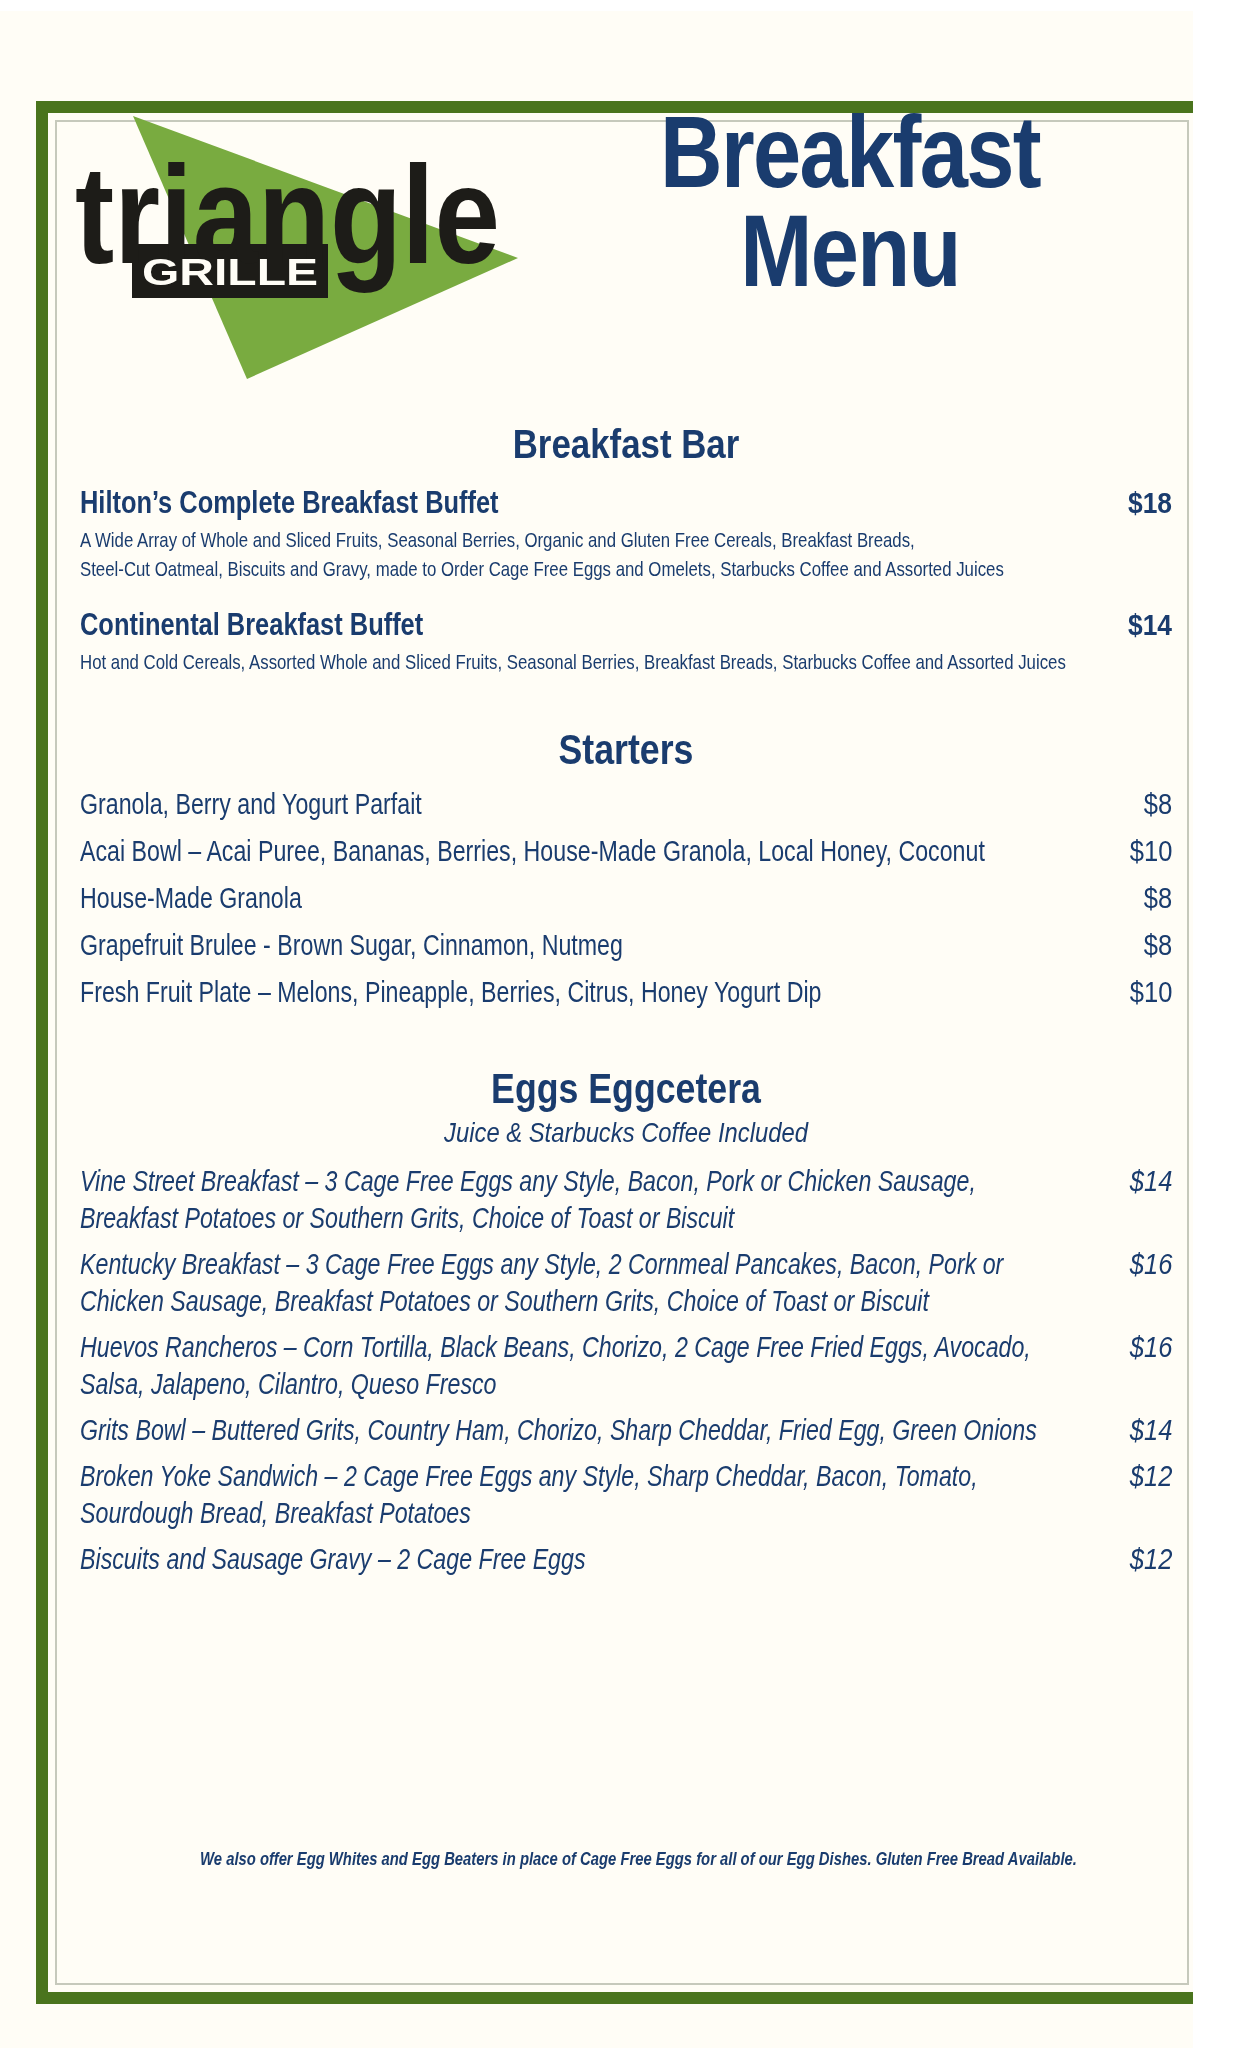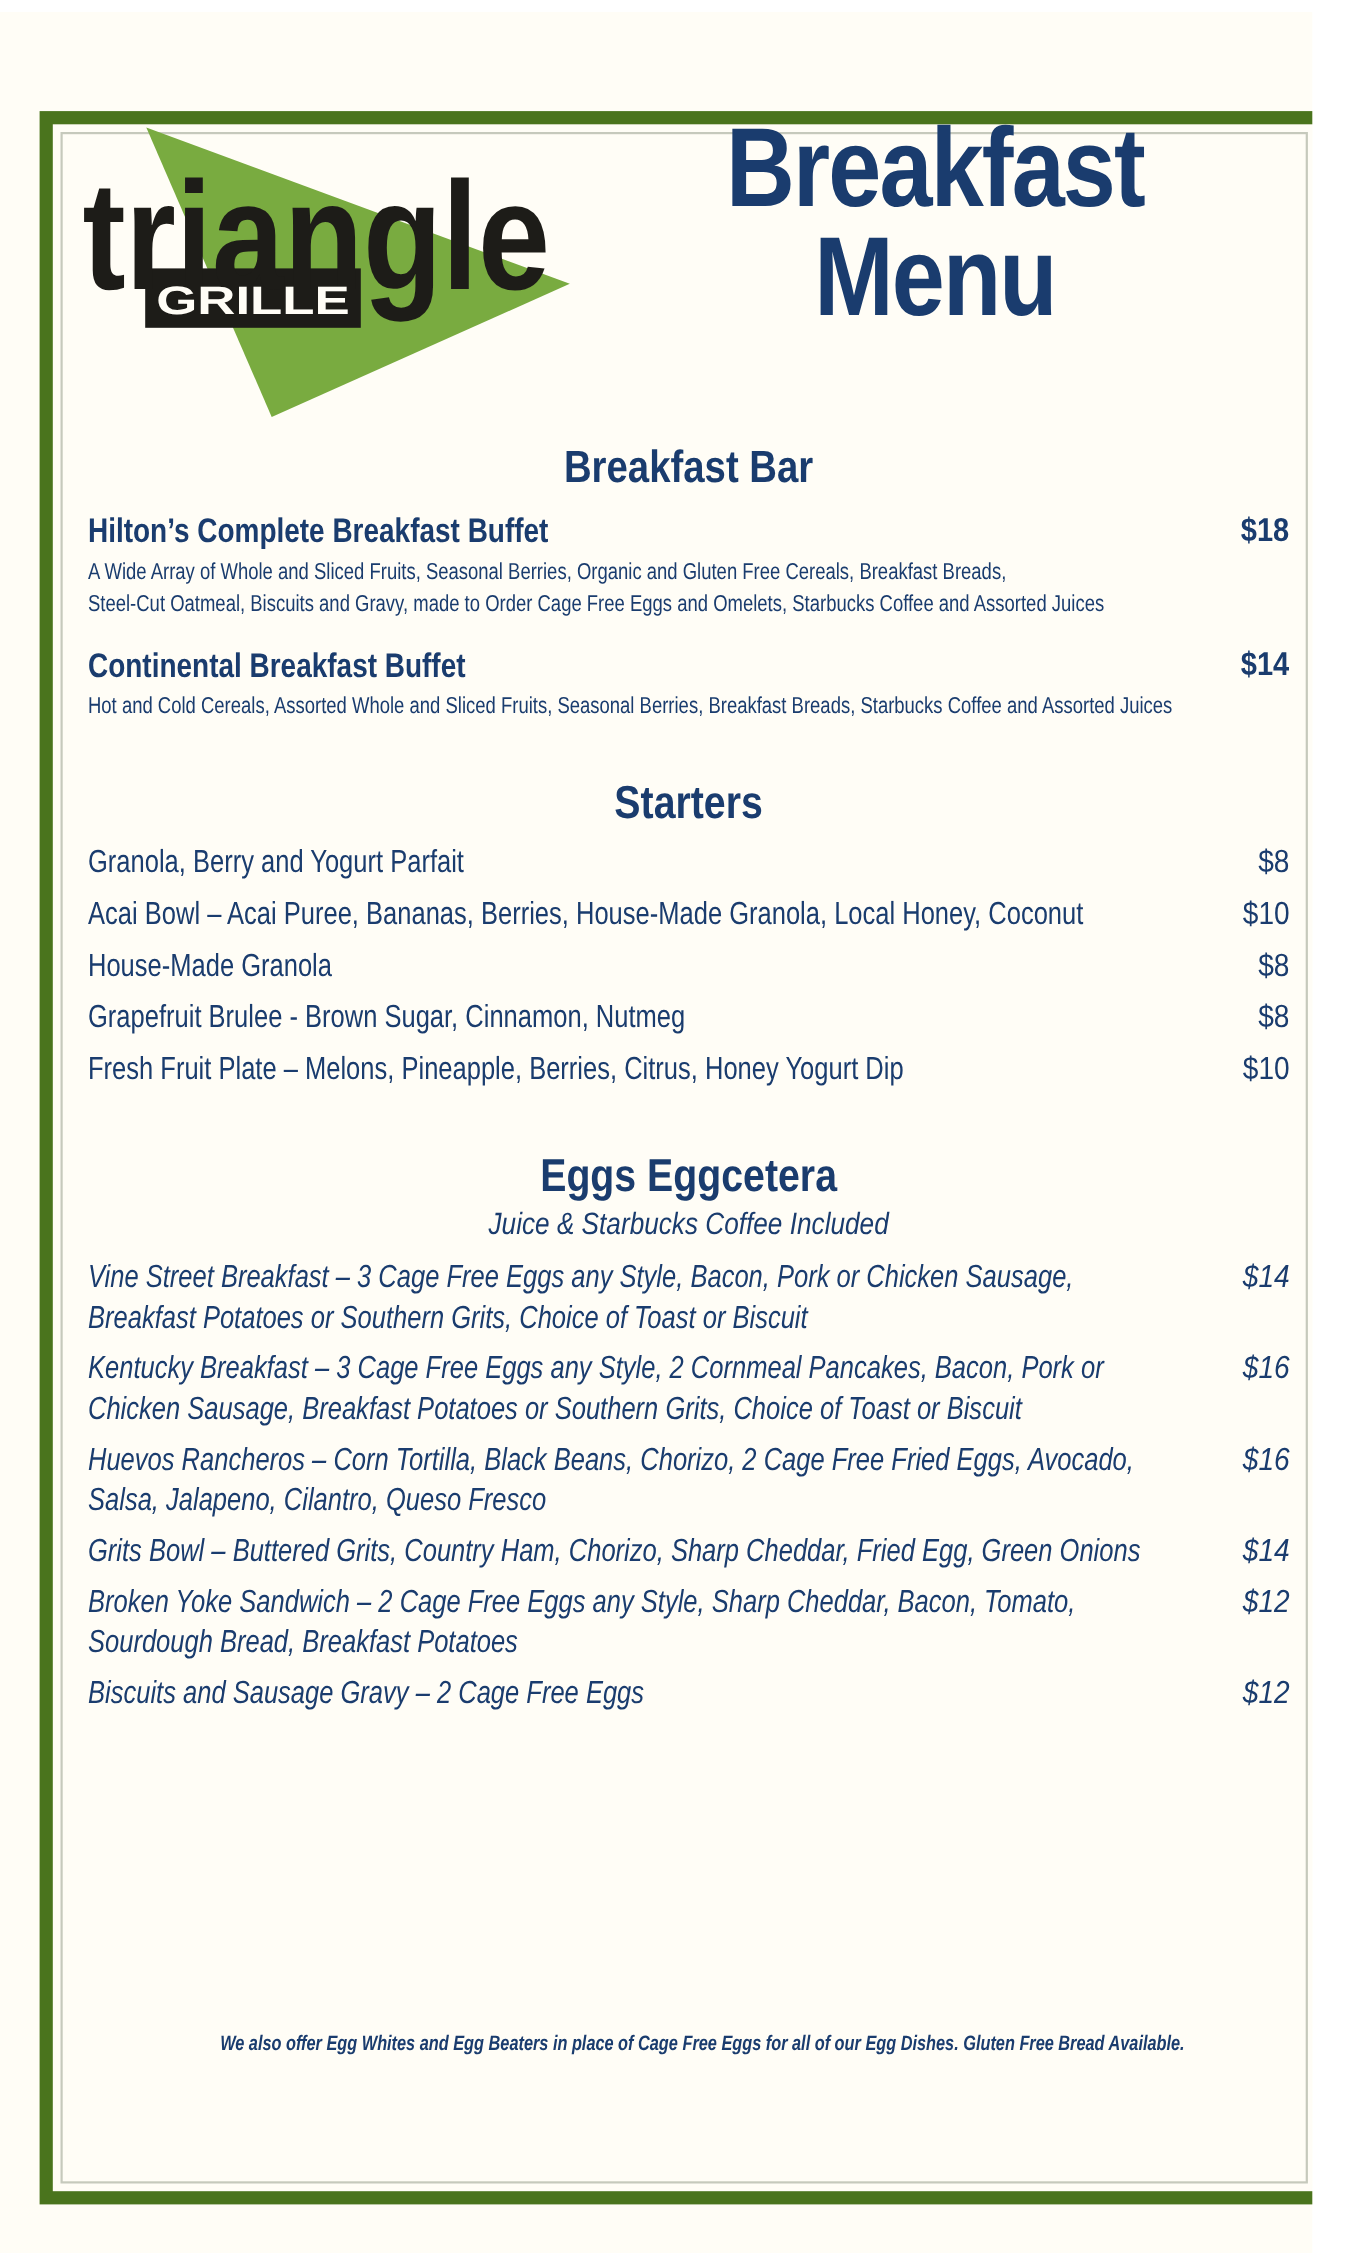--- a/index.html
+++ b/index.html
@@ -18,21 +18,21 @@
   }
   
   .logo{position:absolute;left:75px;top:100px;width:450px;height:272px;}
   
   .title{
     position:absolute;left:610px;top:92px;width:480px;text-align:center;
     font-weight:bold;font-size:102px;line-height:99px;letter-spacing:-2px;
     transform:scaleX(0.85);transform-origin:center top;
   }
   
-  .menu{position:absolute;left:80px;top:388px;width:1092px;}
+  .menu{position:absolute;left:80px;top:408px;width:1092px;}
   .sec-h{
     font-size:41px;line-height:50px;font-weight:bold;text-align:center;
     transform:scaleX(0.85);transform-origin:center center;white-space:nowrap;
   }
   .sec-h.big{font-size:42px;line-height:52px;}
   .sub-h{
     font-size:28px;line-height:36px;font-style:italic;text-align:center;
     transform:scaleX(0.85);transform-origin:center center;white-space:nowrap;
   }
   .row{display:flex;}

